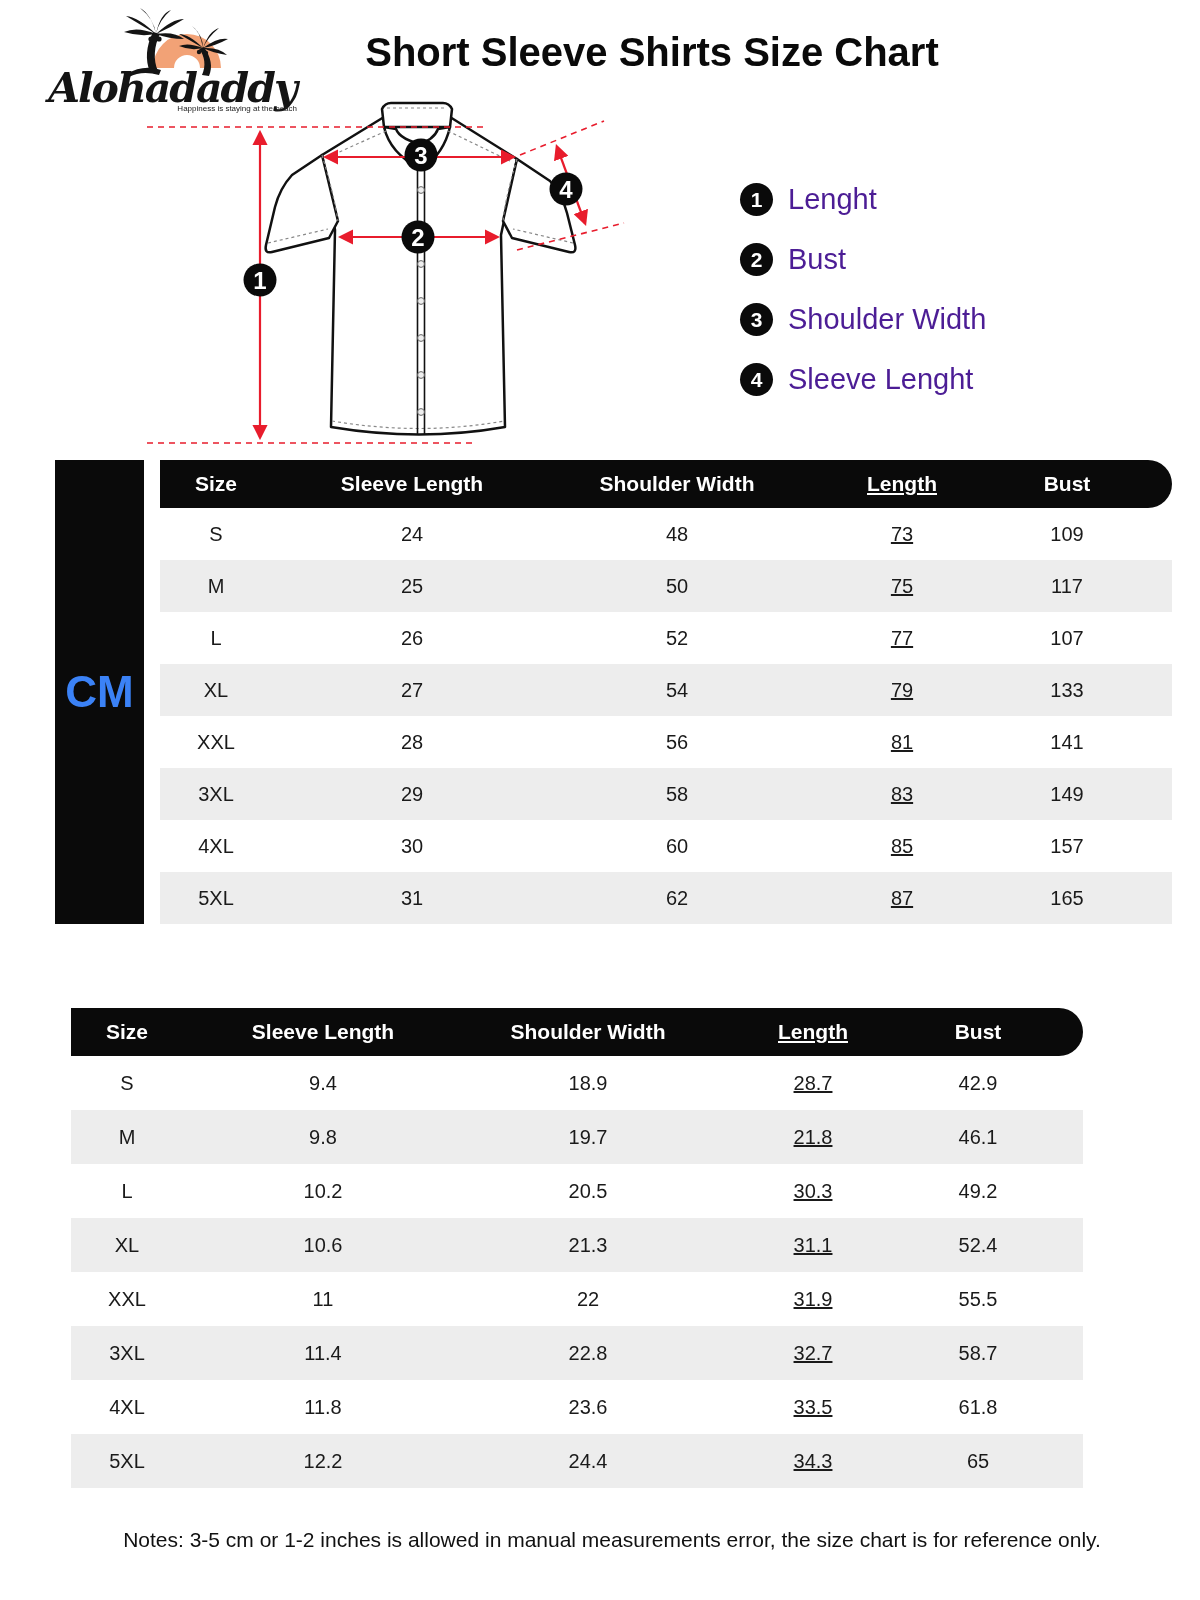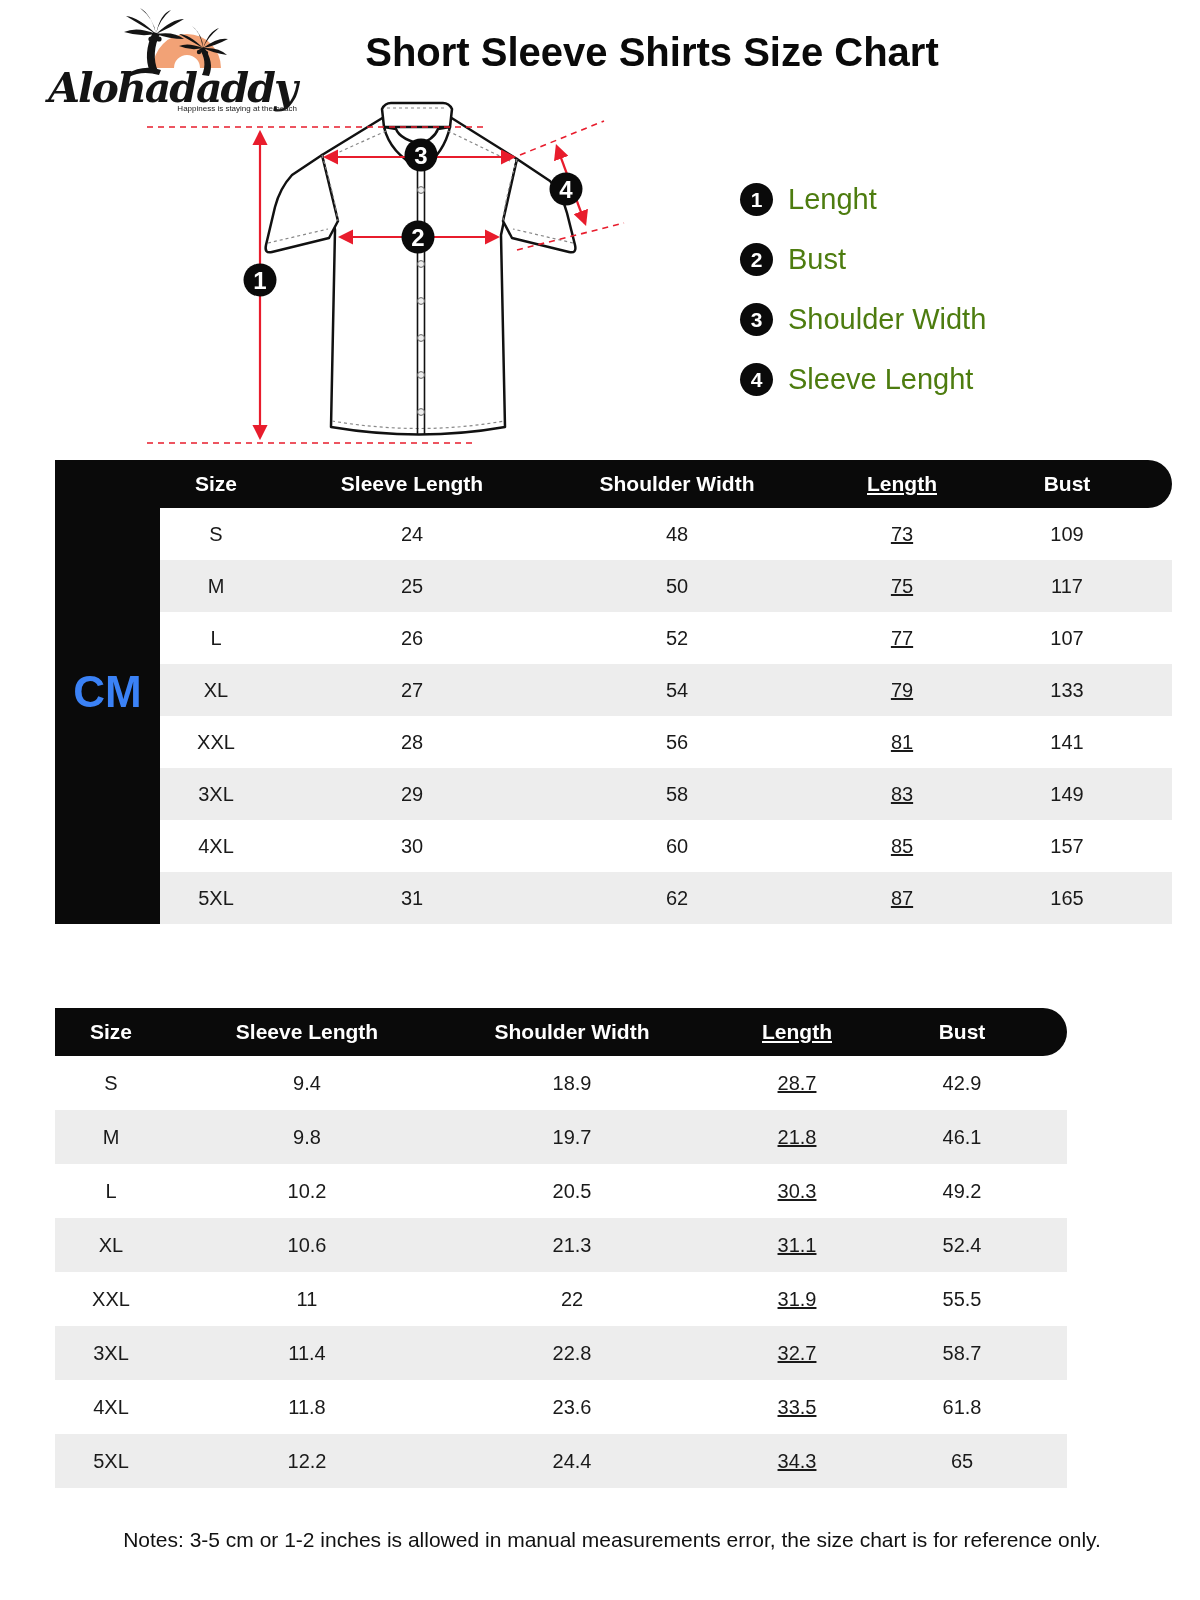--- a/index.html
+++ b/index.html
@@ -12,31 +12,31 @@
          font-size:40px;font-weight:bold;color:#0a0a0a;letter-spacing:0;}
 
   
   .diagram{position:absolute;left:120px;top:95px;width:520px;height:360px;}
 
   
   .legend{position:absolute;left:728px;top:182px;}
   .legend-item{display:flex;align-items:center;margin-bottom:26px;height:34px;}
   .lbadge{width:33px;height:33px;border-radius:50%;background:#0a0a0a;color:#fff;
           font-weight:bold;font-size:21px;line-height:33px;text-align:center;flex:0 0 33px;}
-  .llabel{font-size:29px;margin-left:15px;color:#4d7c0f;}
+  .llabel{font-size:29px;margin-left:15px;color:#4c1d95;}
 
   
   .sizetable{position:absolute;left:43px;width:1117px;display:flex;}
   .t-cm{top:460px;}
   .t-inch{top:1008px;}
   .unit-col{width:105px;background:#0a0a0a;display:flex;align-items:center;justify-content:center;}
   .unit-col span{color:#3b82f6;font-weight:bold;}
   .t-cm .unit-col span{font-size:44px;}
   .t-inch .unit-col span{font-size:36px;}
-  .tbl-main{width:1012px;}
+  .tbl-main{width:1012px;padding-left:16px;}
   .thead{height:48px;background:#0a0a0a;border-radius:0 24px 24px 0;display:flex;align-items:center;}
   .hcell{color:#fff;font-weight:bold;font-size:21px;text-align:center;}
   .trow{display:flex;align-items:center;}
   .t-cm .trow{height:52px;}
   .t-inch .trow{height:54px;}
   .trow:nth-child(even){background:#ededed;}
   .cell{font-size:20px;text-align:center;color:#1a1a1a;}
   .c0{width:112px;}
   .c1{width:280px;}
   .c2{width:250px;}

